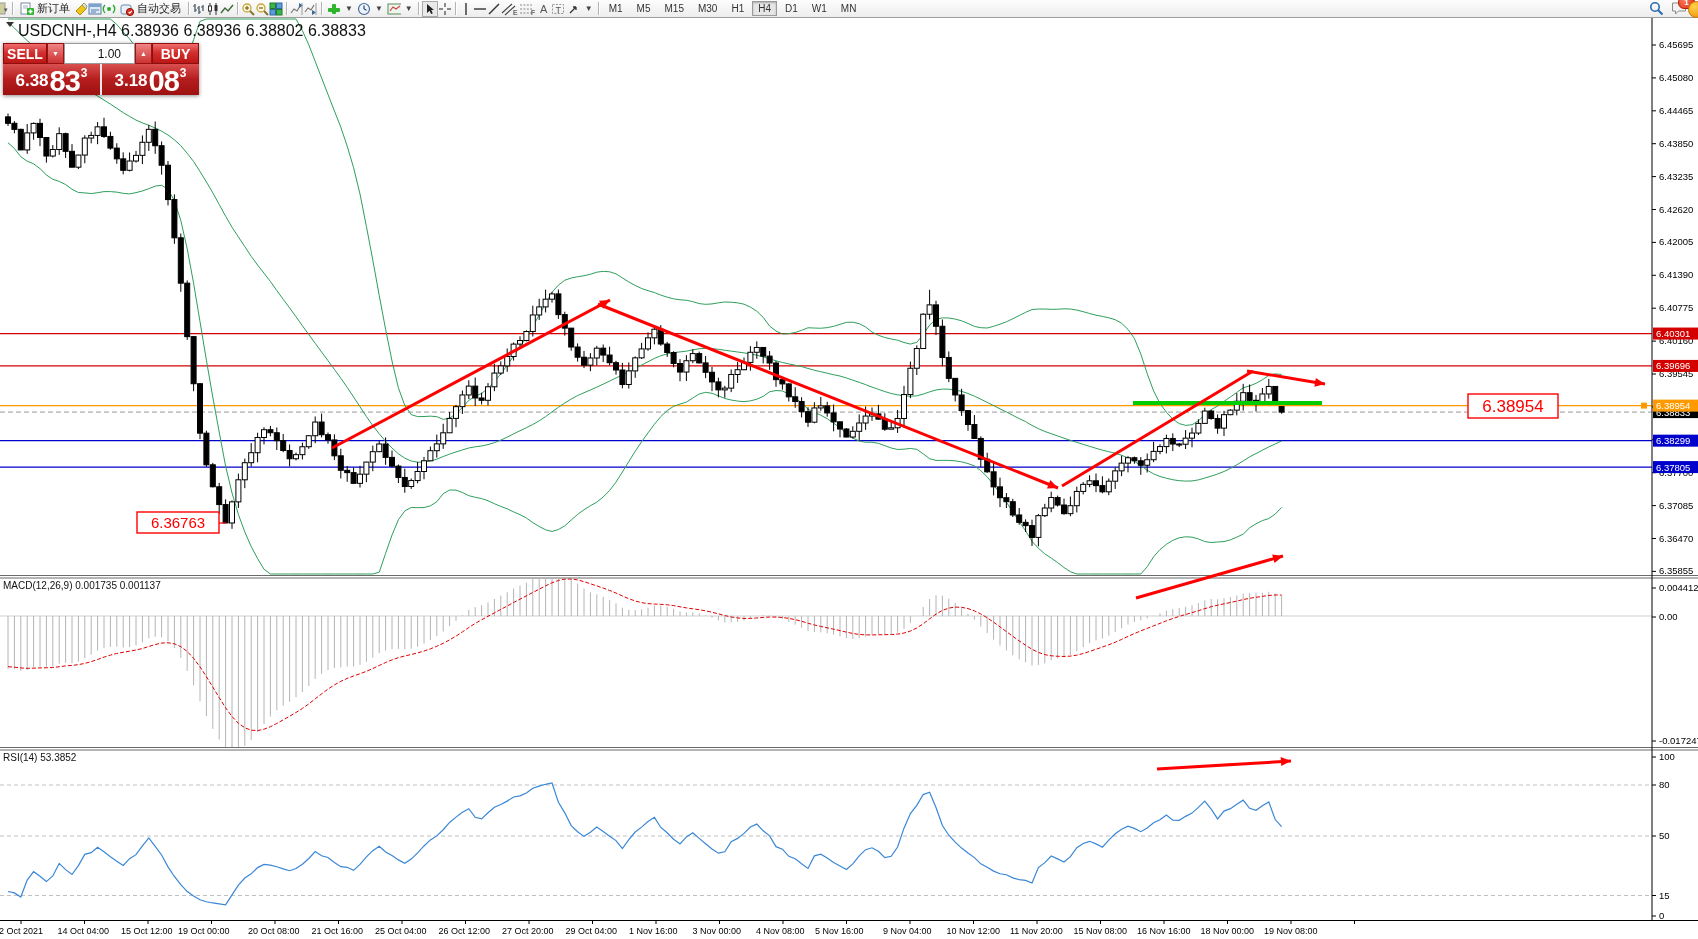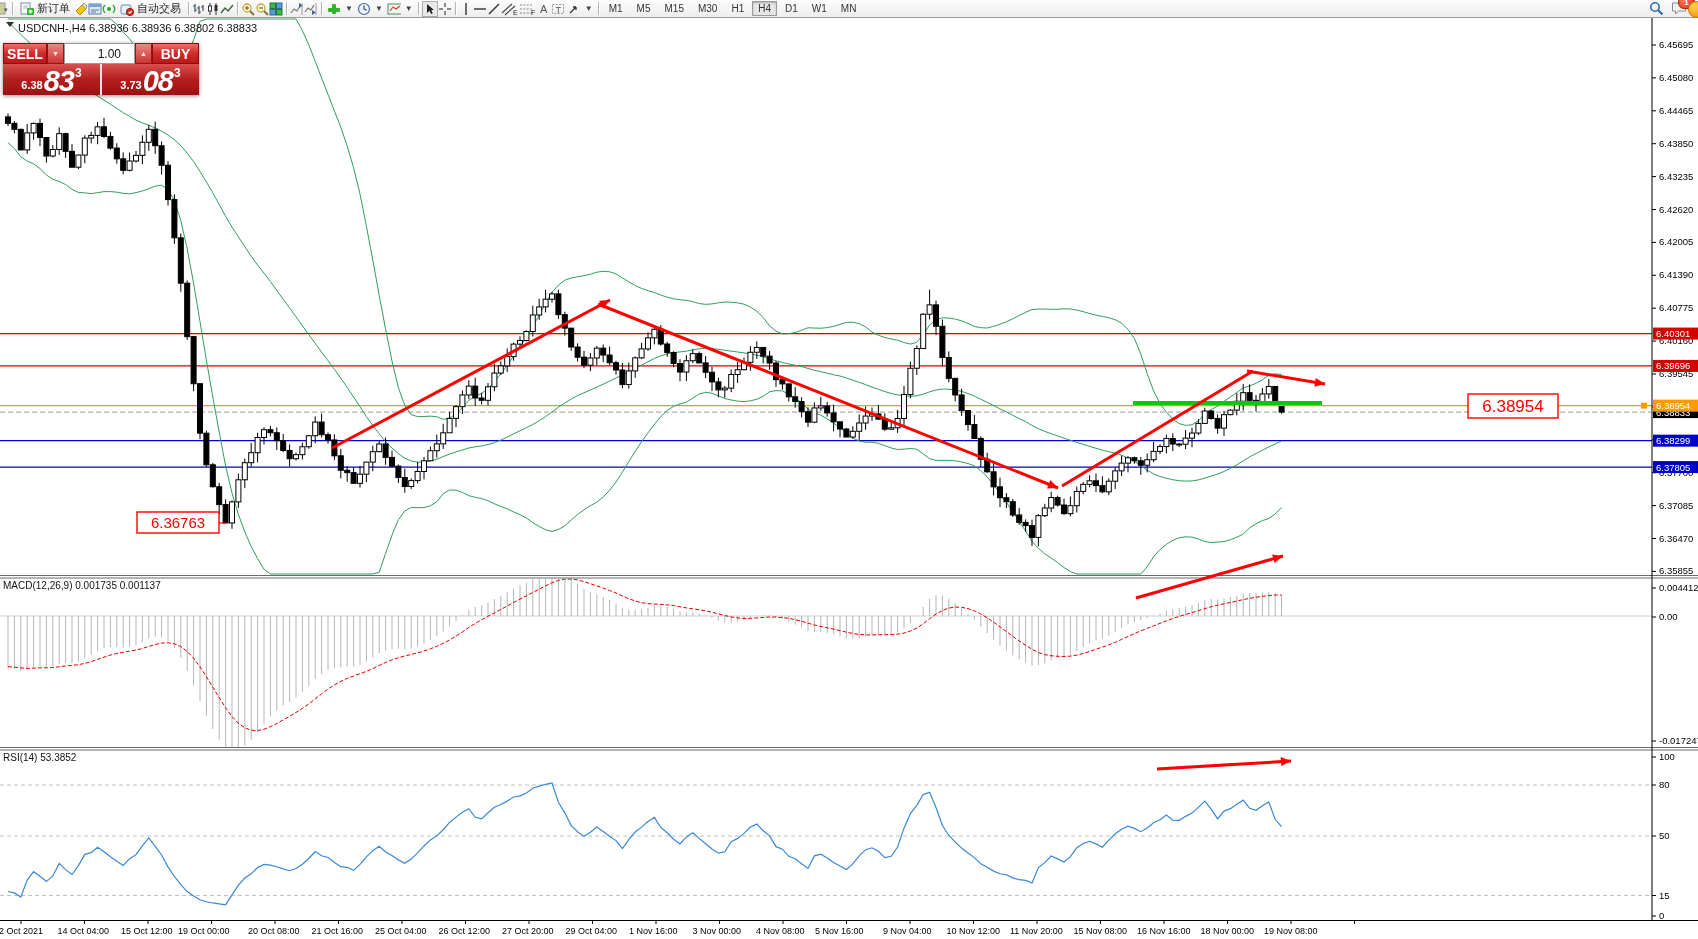--- a/index.html
+++ b/index.html
@@ -17,38 +17,38 @@
   .tf.active{background:#e6e6e6;border:1px solid #9a9a9a;box-shadow:inset 0 1px 2px rgba(0,0,0,.25);}
   .dd{font-size:8px;color:#444;margin-left:1px;}
   .spacer{flex:1;}
   .bubble-wrap{position:relative;margin-right:10px;}
   .nbadge{position:absolute;top:-5px;right:-7px;min-width:11px;height:11px;border-radius:6px;
     background:radial-gradient(circle at 35% 30%,#ff7a5c,#d92b12);color:#fff;font-size:8px;font-weight:bold;
     display:flex;align-items:center;justify-content:center;padding:0 2px;border:1px solid #b01f08;}
   .edge-orb{position:absolute;right:-7px;top:1px;width:15px;height:15px;border-radius:50%;
     background:radial-gradient(circle at 35% 30%,#ffd24a,#f08a00);border:1px solid #c87400;}
   
-  .chart-title{position:absolute;left:6px;top:22px;z-index:4;font-size:11px;color:#111;display:flex;align-items:flex-start;gap:4px;}
+  .chart-title{position:absolute;left:6px;top:22px;z-index:4;font-size:16px;color:#111;display:flex;align-items:flex-start;gap:4px;}
   .title-tri{width:0;height:0;border-left:4px solid transparent;border-right:4px solid transparent;border-top:5px solid #333;}
   
   .trade-panel{position:absolute;left:3px;top:43px;width:196px;z-index:5;box-shadow:0 1px 4px rgba(0,0,0,.45);}
   .tp-row1{display:flex;height:21px;background:linear-gradient(#e2caca,#d9b9b9);}
   .tp-btn{background:linear-gradient(#ef6d6d 0%,#d22f2f 45%,#bb1717 100%);color:#fff;font-weight:bold;
     font-size:14px;display:flex;align-items:center;justify-content:center;border:1px solid #8e0e0e;}
   .tp-sell{flex:0 0 42px;}
   .tp-buy{flex:0 0 45px;}
   .tp-spin{flex:0 0 15px;background:linear-gradient(#ef8585,#c33);border:1px solid #9c1212;color:#fff;
     font-size:7px;display:flex;align-items:center;justify-content:center;}
   .tp-vol{flex:1;background:#fff;border:1px solid #999;color:#111;font-size:12px;display:flex;
     align-items:center;justify-content:flex-end;padding-right:13px;}
   .tp-row2{display:flex;height:31px;gap:2px;background:#e8e8e8;}
   .tp-price{flex:1;background:linear-gradient(#d95050 0%,#b51d1d 50%,#9d1111 100%);color:#fff;
     display:flex;align-items:flex-end;justify-content:center;padding-bottom:1px;}
-  .tp-small{font-size:11px;font-weight:bold;margin:0 1px 3px 0;}
-  .tp-big{font-size:29px;line-height:26px;font-weight:bold;letter-spacing:-1px;font-style:italic;}
+  .tp-small{font-size:17px;font-weight:bold;margin:0 1px 3px 0;}
+  .tp-big{font-size:29px;line-height:26px;font-weight:bold;letter-spacing:-1px;}
   .tp-sup{font-size:12px;font-weight:bold;margin:0 0 14px 1px;}
   
   .pane-label{position:absolute;left:3px;z-index:3;font-size:10px;color:#111;white-space:nowrap;}
   
   .time-axis{position:absolute;left:0;top:923px;width:1698px;height:16px;z-index:3;}
   .tlabel{position:absolute;top:3px;font-size:9px;color:#000;white-space:nowrap;}
   svg#chart{position:absolute;left:0;top:0;z-index:1;}
 </style>
 </head>
 <body>
@@ -322,21 +322,21 @@
     <div class="tp-spin">▲</div>
     <div class="tp-btn tp-buy">BUY</div>
   </div>
   <div class="tp-row2">
     <div class="tp-price">
       <span class="tp-small">6.38</span>
       <span class="tp-big">83</span>
       <span class="tp-sup">3</span>
     </div>
     <div class="tp-price">
-      <span class="tp-small">3.73</span>
+      <span class="tp-small">3.18</span>
       <span class="tp-big">08</span>
       <span class="tp-sup">3</span>
     </div>
   </div>
 </div>
 
 <div class="pane-label" style="top:580px;">MACD(12,26,9) 0.001735 0.001137</div>
 <div class="pane-label" style="top:752px;">RSI(14) 53.3852</div>
 
 <svg id="chart" width="1698" height="939">

